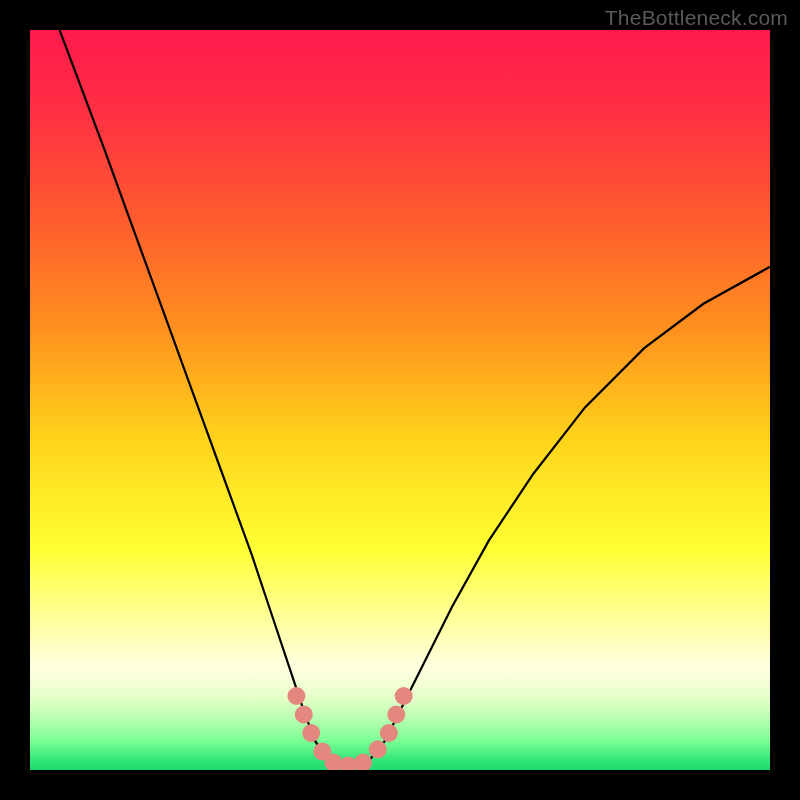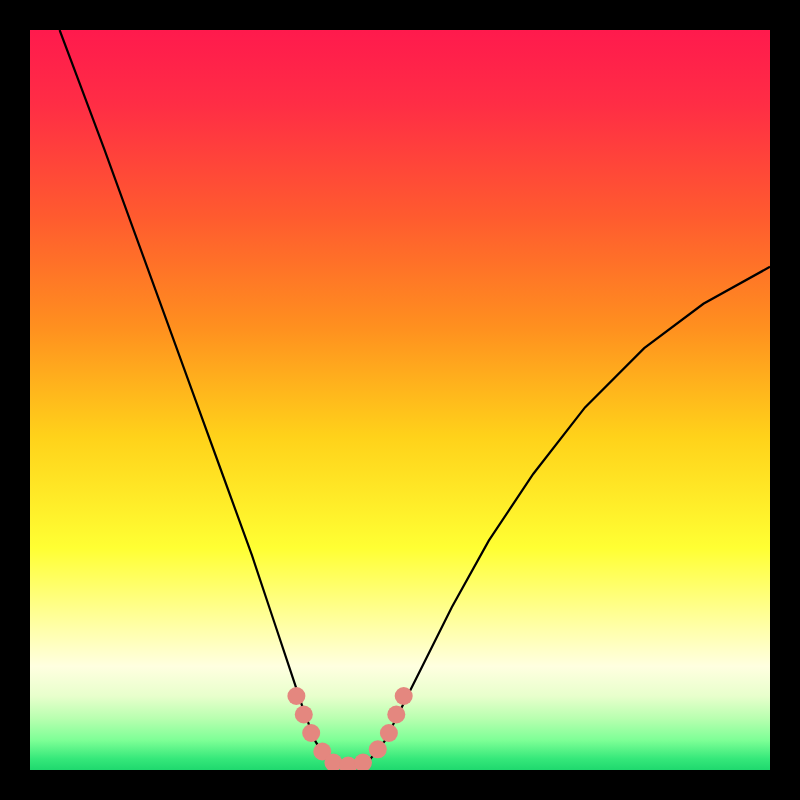--- a/index.html
+++ b/index.html
@@ -33,20 +33,21 @@
     color: #5a5a5a;
     font-size: 21px;
     font-weight: 500;
     letter-spacing: 0.2px;
   }
 </style>
 </head>
 <body>
 
 <div class="frame">
+  <div class="watermark">TheBottleneck.com</div>
   <svg class="plot" viewBox="0 0 740 740" preserveAspectRatio="none">
     <defs>
       <linearGradient id="bg-grad" x1="0" y1="0" x2="0" y2="1">
           <stop offset="0%" stop-color="#ff1a4d"></stop>
           <stop offset="10%" stop-color="#ff2d45"></stop>
           <stop offset="25%" stop-color="#ff5a2f"></stop>
           <stop offset="40%" stop-color="#ff8f1f"></stop>
           <stop offset="55.00000000000001%" stop-color="#ffd21a"></stop>
           <stop offset="70%" stop-color="#ffff33"></stop>
           <stop offset="80%" stop-color="#ffffa0"></stop>

